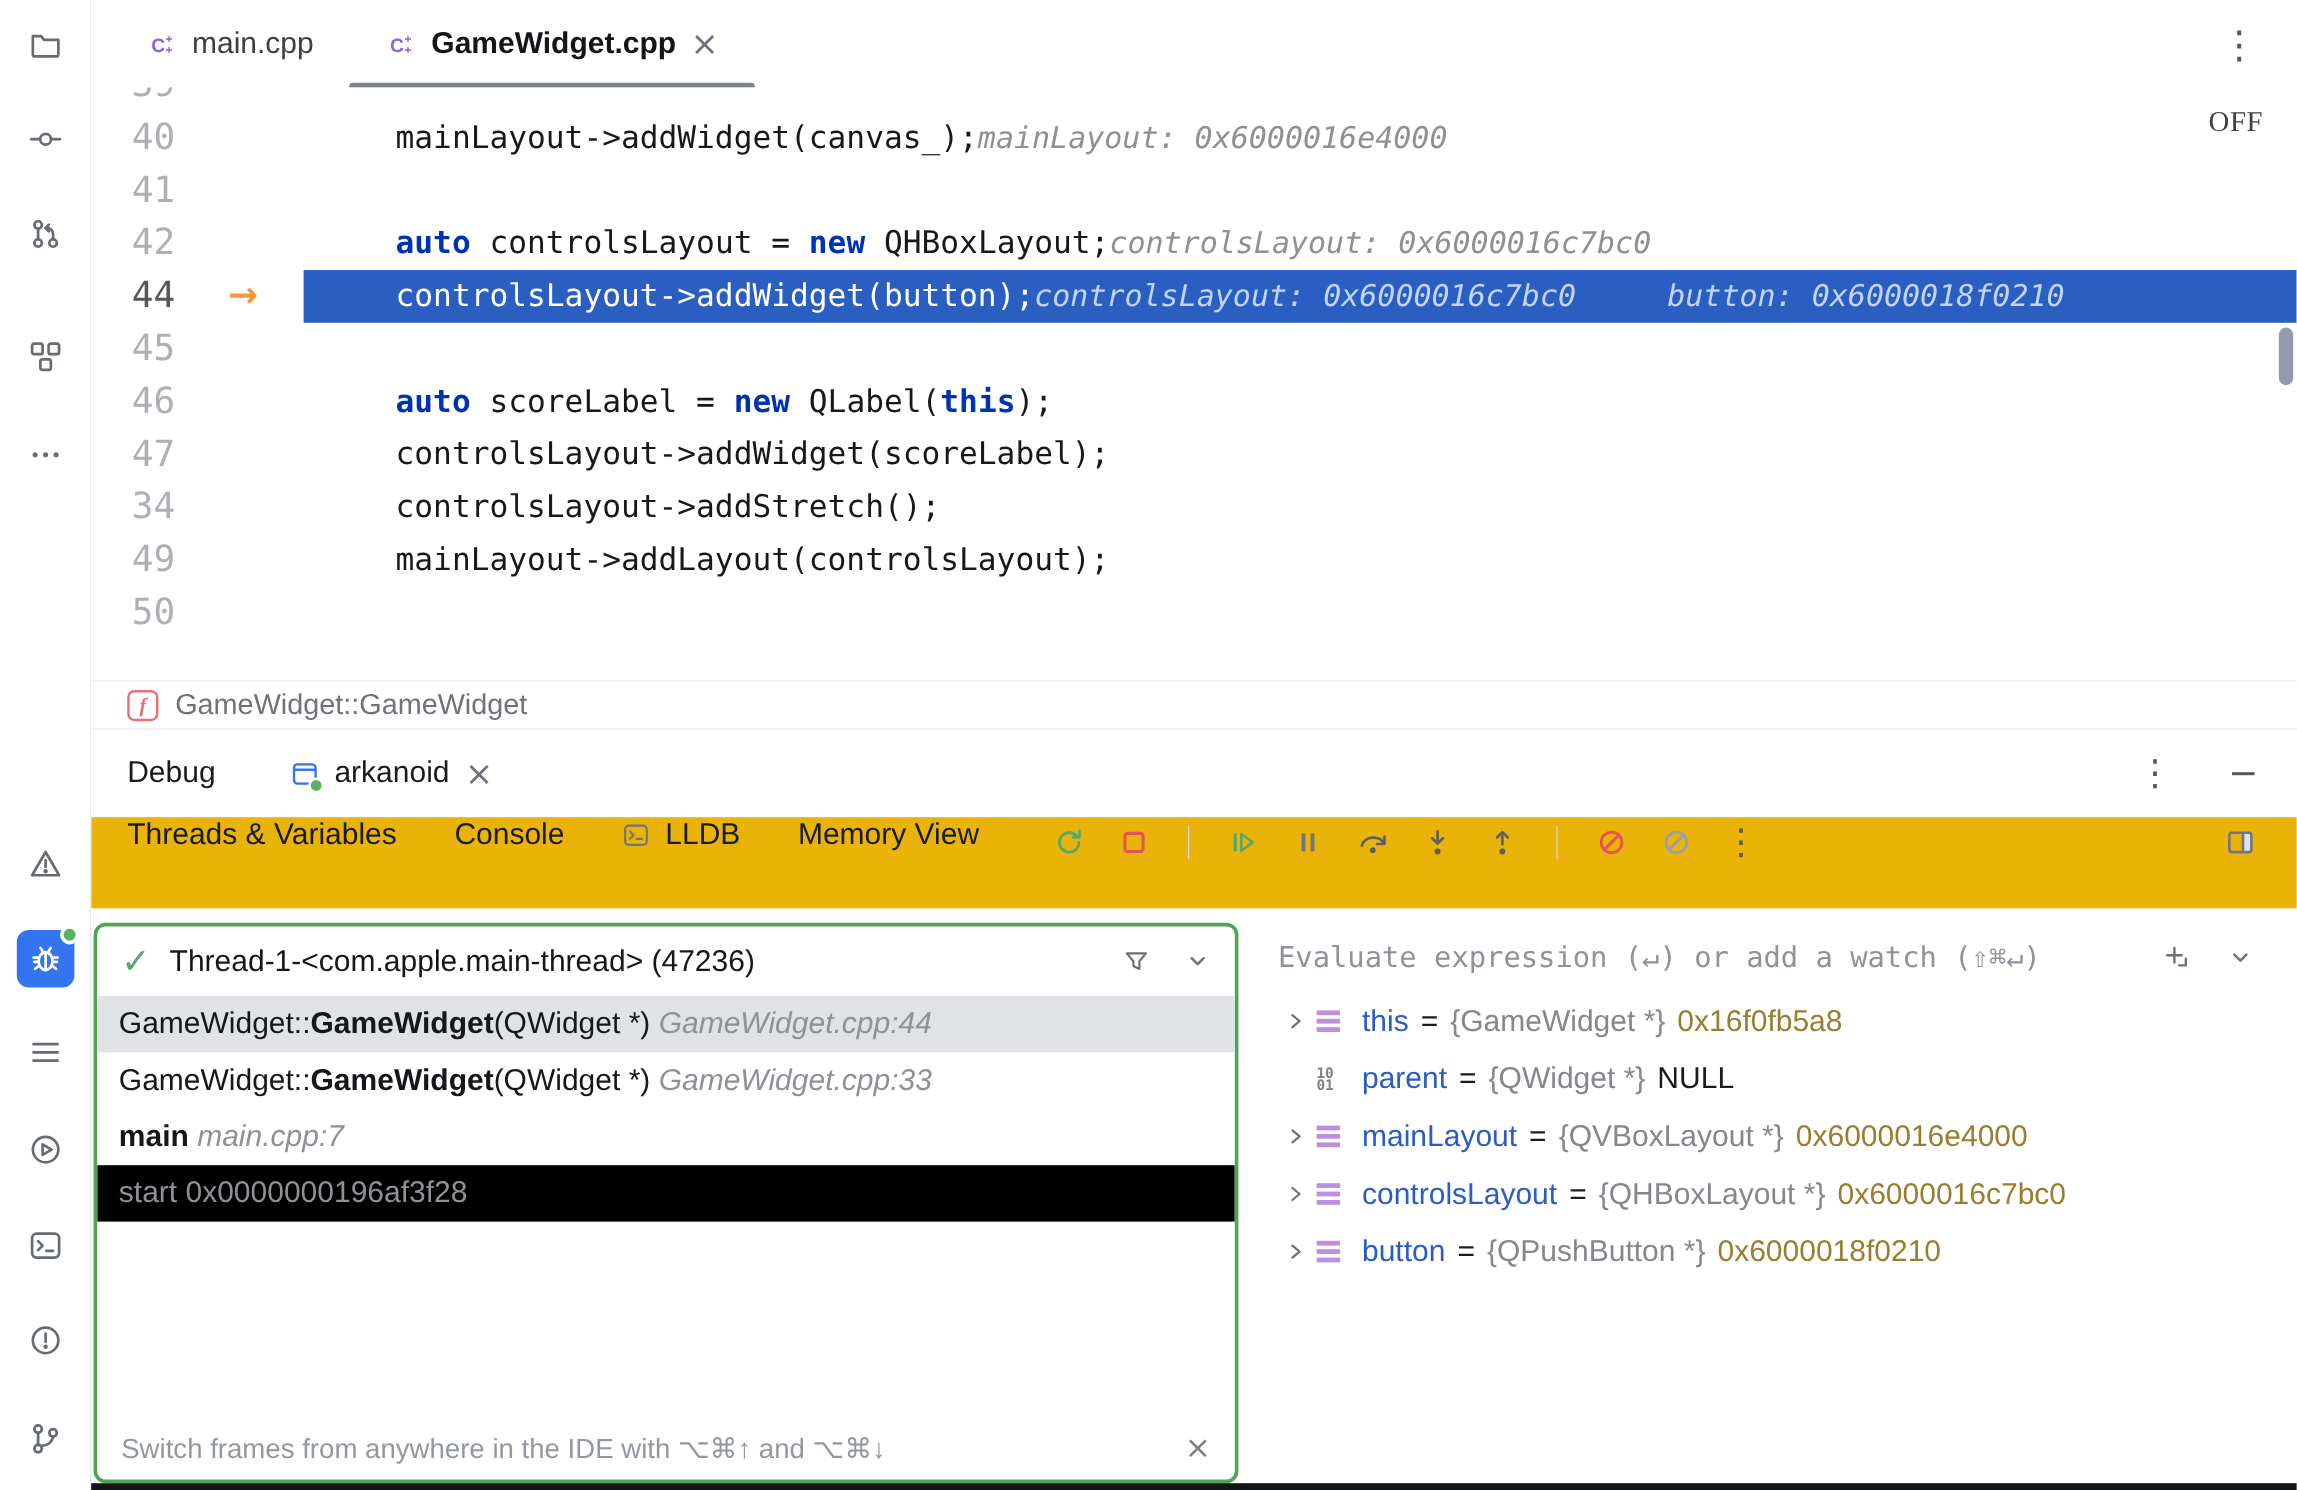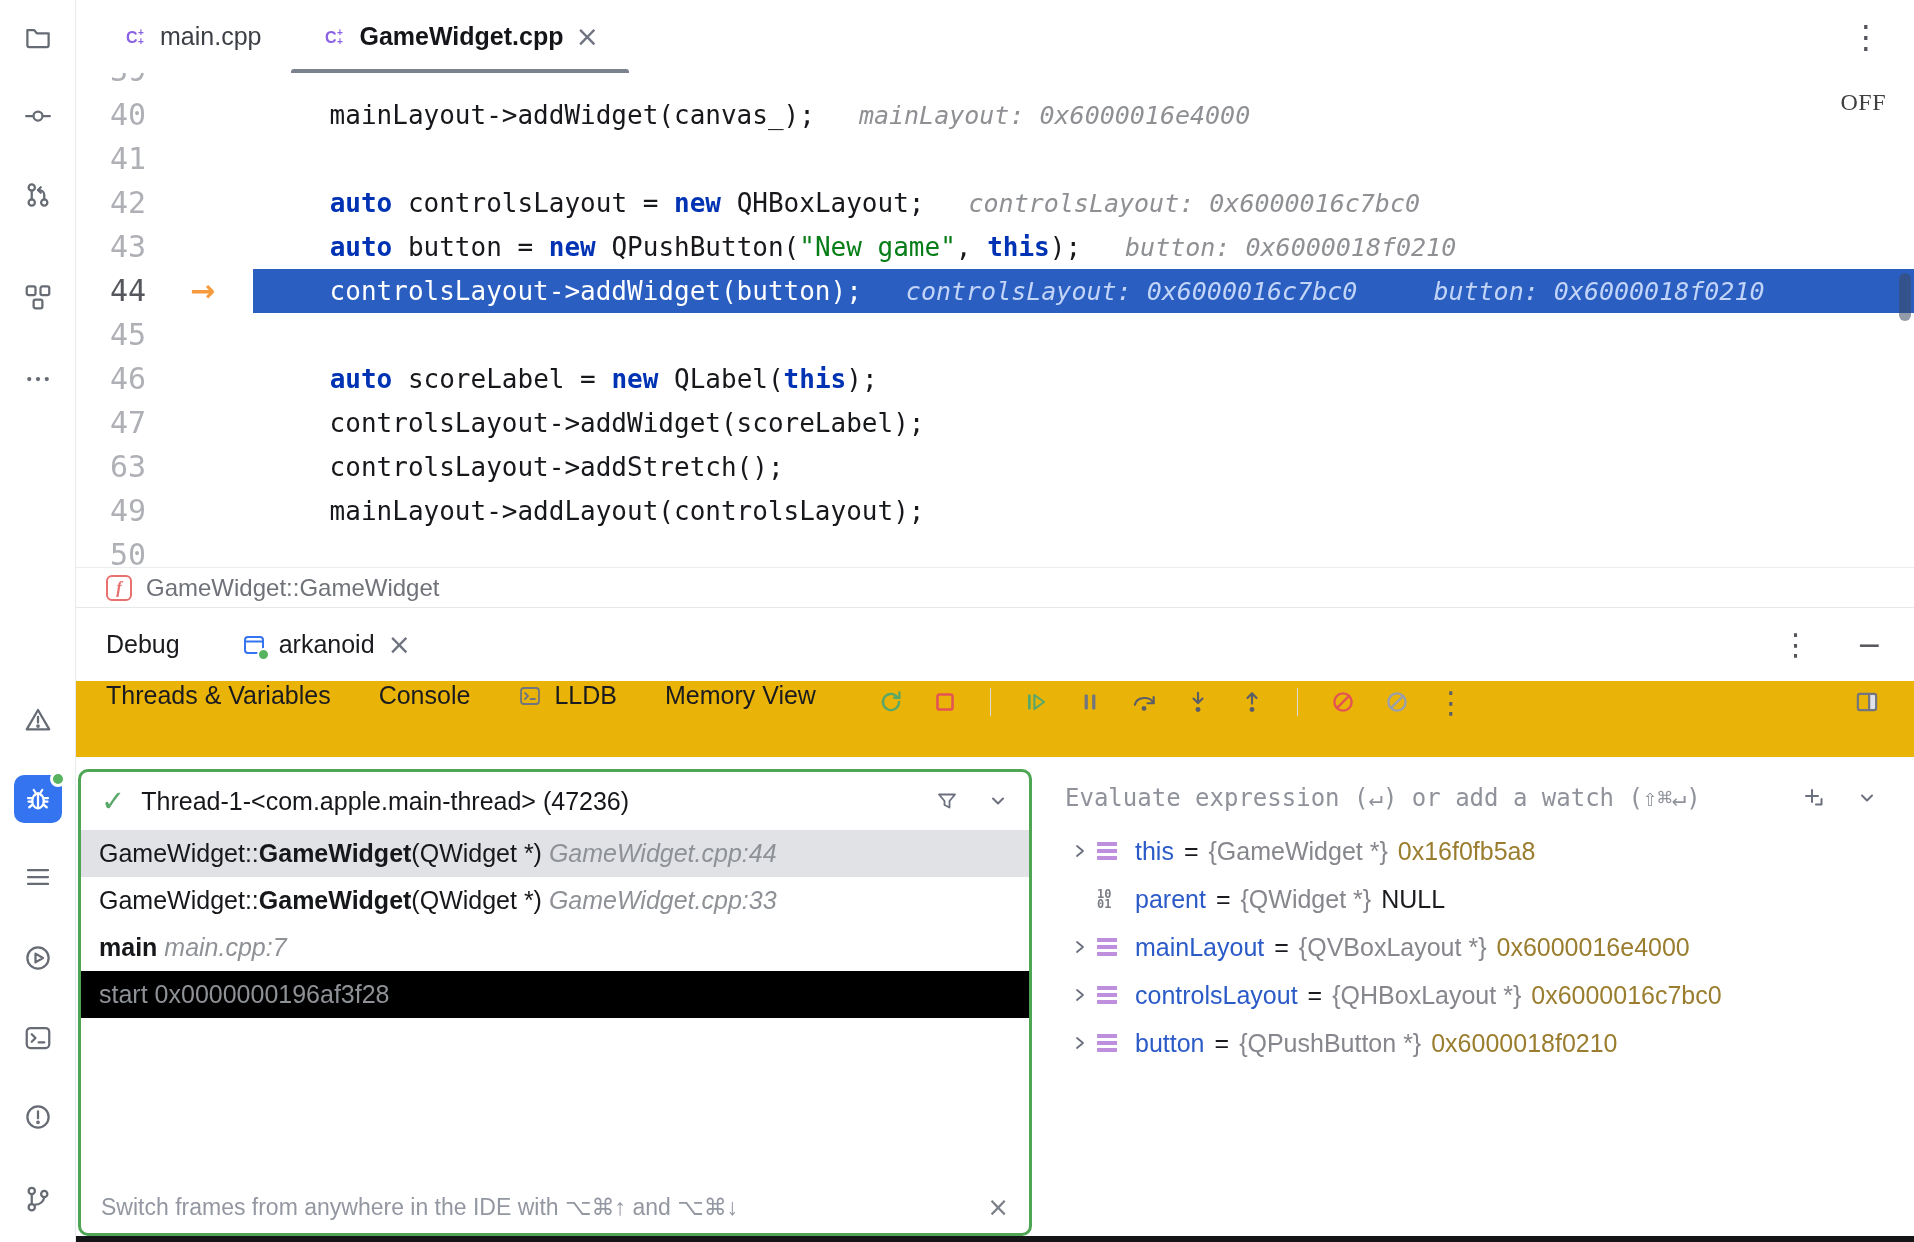--- a/index.html
+++ b/index.html
@@ -32,21 +32,21 @@
   .ed-row{display:flex;height:44px;line-height:44px}
   .ed-lines .ed-row:first-child{margin-top:-24px}
   .gutter{position:relative;width:177px;flex:none}
   .lnum{display:block;width:70px;text-align:right;font-size:30px;color:#aeb0b6}
   .lnum.cur{color:#55575c}
   .exec-arrow{position:absolute;left:114px;top:0;font-size:30px;color:#f59b3d;font-weight:bold}
   .code{flex:1;padding-left:14px;font-size:26px;white-space:pre;color:#17181b}
   .ed-row.current .code{background:#2a5fc1;color:#fff}
   .tk-k{color:#0033b3;font-weight:600}
   .tk-s{color:#067d17}
-  .hint{font-style:italic;color:#8e9093;margin-left:44px;font-size:25px}
+  .hint{font-style:italic;color:#8e9093;font-size:25px}
   .hint + .hint{margin-left:76px}
   .ed-row.current .hint{color:#c2d4f7}
   .off{position:absolute;top:16px;right:28px;font-size:24px;color:#404040;letter-spacing:.5px;
     font-family:Liberation Serif, serif}
   .scroll-thumb{position:absolute;right:3px;top:200px;width:12px;height:48px;border-radius:6px;background:rgba(60,72,96,.55)}
 
   
   .breadcrumbs{position:absolute;left:76px;right:0;top:567px;height:40px;display:flex;align-items:center;gap:14px;
     padding-left:30px;border-top:1px solid #ebecef;background:#fff}
   .f-ico{width:26px;height:26px;border:2px solid #e8716f;border-radius:6px;color:#e8716f;display:flex;align-items:center;
@@ -282,26 +282,20 @@
             <span class="lnum">41</span>
           </div>
           <div class="code"></div>
         </div>
         <div class="ed-row">
           <div class="gutter">
             <span class="lnum">42</span>
           </div>
           <div class="code"><span class="tk-p">    </span><span class="tk-k">auto</span><span class="tk-p"> controlsLayout = </span><span class="tk-k">new</span><span class="tk-p"> QHBoxLayout;</span><span class="hint">controlsLayout: 0x6000016c7bc0</span></div>
         </div>
-        <div class="ed-row">
-          <div class="gutter">
-            <span class="lnum">43</span>
-          </div>
-          <div class="code"><span class="tk-p">    </span><span class="tk-k">auto</span><span class="tk-p"> button = </span><span class="tk-k">new</span><span class="tk-p"> QPushButton(</span><span class="tk-s">"New game"</span><span class="tk-p">, </span><span class="tk-k">this</span><span class="tk-p">);</span><span class="hint">button: 0x6000018f0210</span></div>
-        </div>
         <div class="ed-row current">
           <div class="gutter">
             <span class="lnum cur">44</span>
             <span class="exec-arrow glyph">→</span>
           </div>
           <div class="code"><span class="tk-p">    controlsLayout-&gt;addWidget(button);</span><span class="hint">controlsLayout: 0x6000016c7bc0</span><span class="hint">button: 0x6000018f0210</span></div>
         </div>
         <div class="ed-row">
           <div class="gutter">
             <span class="lnum">45</span>
@@ -315,21 +309,21 @@
           <div class="code"><span class="tk-p">    </span><span class="tk-k">auto</span><span class="tk-p"> scoreLabel = </span><span class="tk-k">new</span><span class="tk-p"> QLabel(</span><span class="tk-k">this</span><span class="tk-p">);</span></div>
         </div>
         <div class="ed-row">
           <div class="gutter">
             <span class="lnum">47</span>
           </div>
           <div class="code"><span class="tk-p">    controlsLayout-&gt;addWidget(scoreLabel);</span></div>
         </div>
         <div class="ed-row">
           <div class="gutter">
-            <span class="lnum">63</span>
+            <span class="lnum">34</span>
           </div>
           <div class="code"><span class="tk-p">    controlsLayout-&gt;addStretch();</span></div>
         </div>
         <div class="ed-row">
           <div class="gutter">
             <span class="lnum">49</span>
           </div>
           <div class="code"><span class="tk-p">    mainLayout-&gt;addLayout(controlsLayout);</span></div>
         </div>
         <div class="ed-row">

